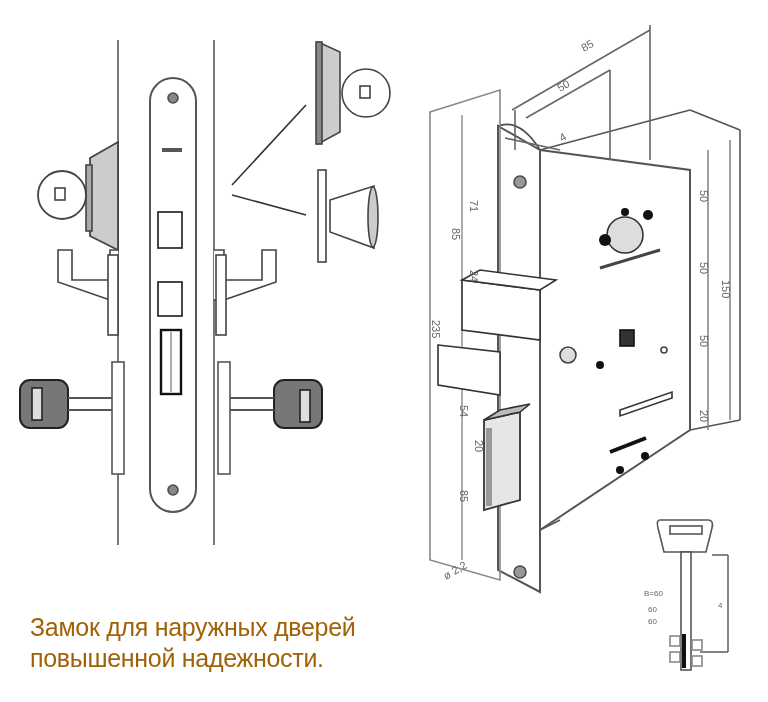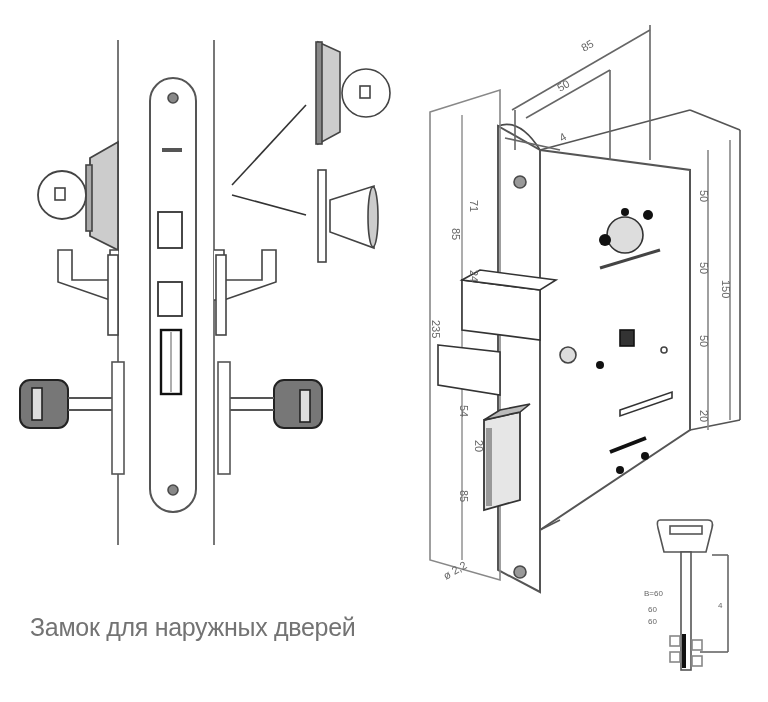--- a/index.html
+++ b/index.html
@@ -1,18 +1,18 @@
 <!DOCTYPE html>
 <html><head>
 <meta charset="utf-8">
 <style>
   html, body { margin:0; padding:0; background:#ffffff; }
   body { width:768px; height:702px; position:relative; overflow:hidden; font-family:"Liberation Sans", sans-serif; }
   svg.drawing { position:absolute; left:0; top:0; width:768px; height:702px; }
-  .caption { position:absolute; left:30px; top:612px; width:400px; font-size:25px; line-height:31px; color:#737373; letter-spacing:-0.3px; }
+  .caption { position:absolute; left:30px; top:612px; width:400px; font-size:25px; line-height:31px; color:#a16207; letter-spacing:-0.3px; }
   .caption div { white-space:nowrap; }
   .dim { font-family:"Liberation Sans", sans-serif; font-size:11px; fill:#666; }
 </style>
 </head>
 <body>
 
 <svg class="drawing" viewBox="0 0 768 702" xmlns="http://www.w3.org/2000/svg">
   <g stroke="#4a4a4a" fill="none" stroke-width="1.6">
 
     <g>
@@ -166,13 +166,14 @@
     <text x="446" y="580" transform="rotate(-30 446 580)">ø 2,2</text>
     <text x="644" y="596" font-size="8">B=60</text>
     <text x="648" y="612" font-size="8">60</text>
     <text x="648" y="624" font-size="8">60</text>
     <text x="718" y="608" font-size="8">4</text>
   </g>
 </svg>
 
 <div class="caption">
   <div>Замок для наружных дверей</div>
+  <div>повышенной надежности.</div>
 </div>
 
 </body></html>

